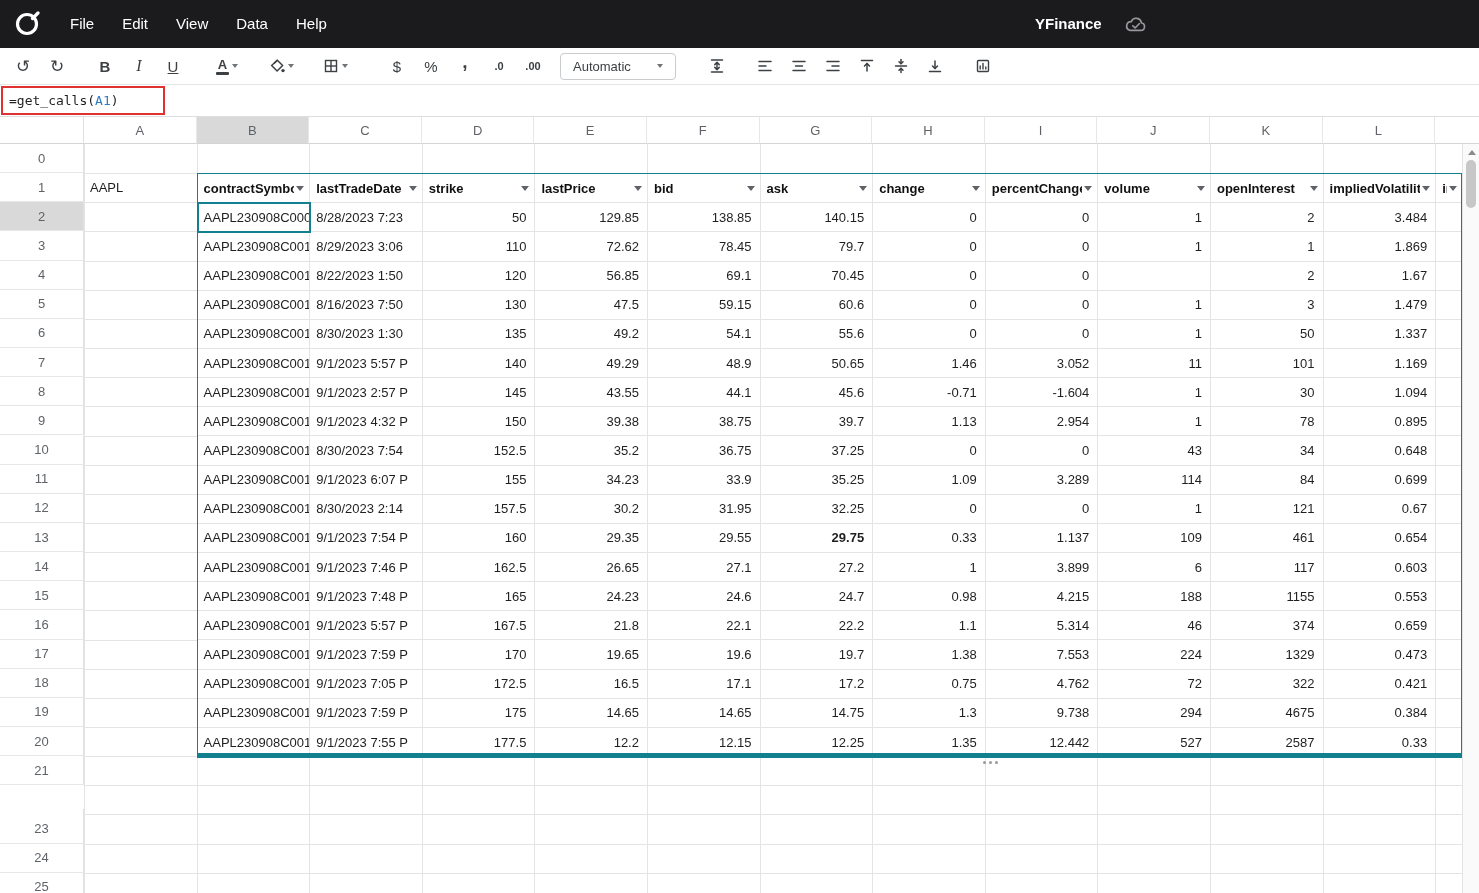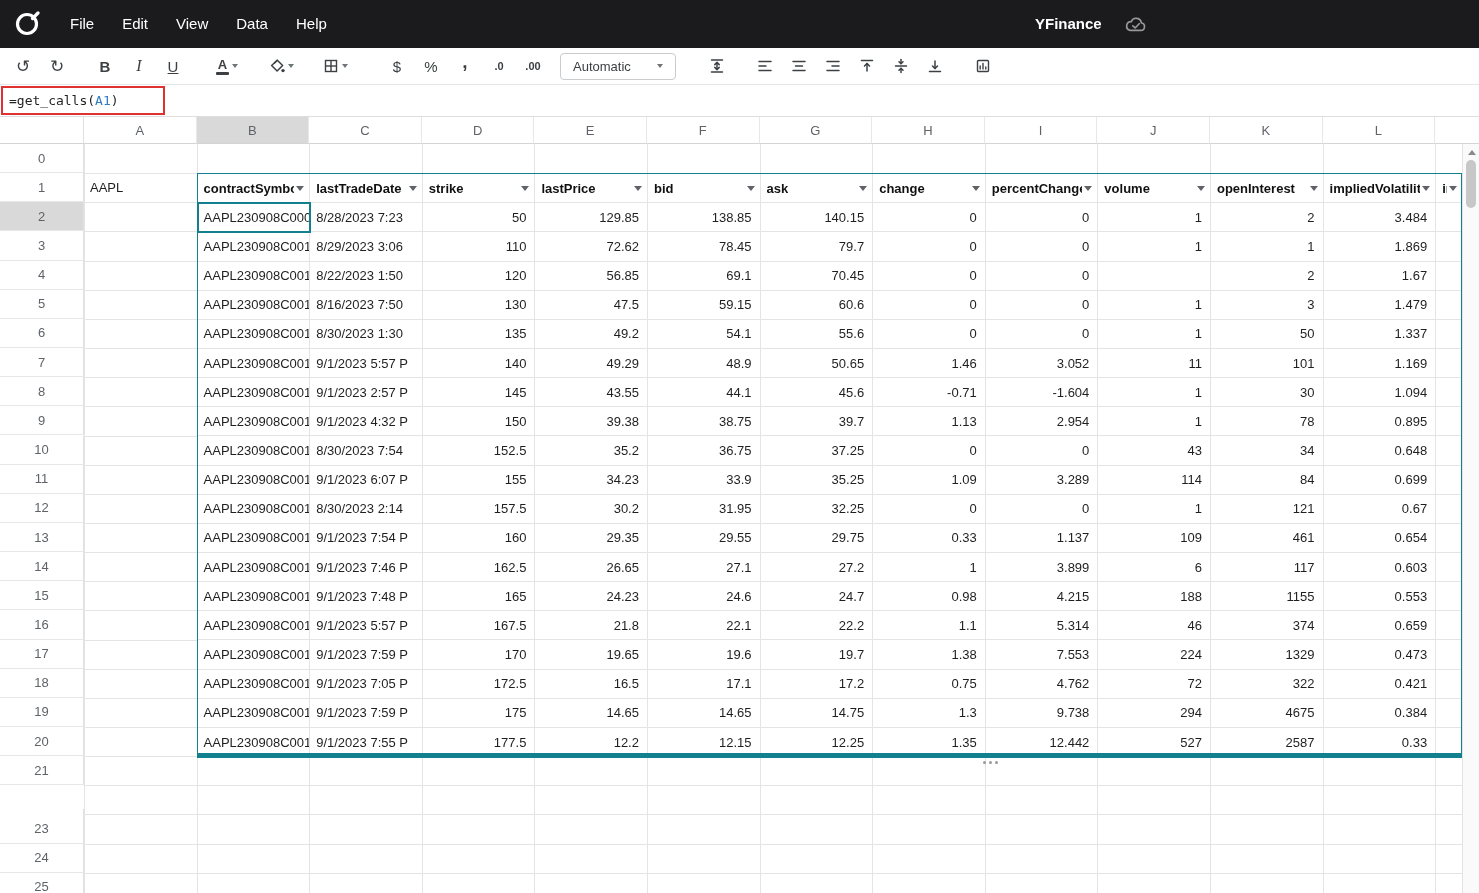--- a/index.html
+++ b/index.html
@@ -537,21 +537,21 @@
           <div class="td ar" style="width: 112.6px;">121</div>
           <div class="td ar" style="width: 112.6px;">0.67</div>
           <div class="td" style="width: 26.8px;"></div>
         </div>
         <div class="trow">
           <div class="td al" style="width: 112.6px;">AAPL230908C00160000</div>
           <div class="td al" style="width: 112.6px;">9/1/2023 7:54 P</div>
           <div class="td ar" style="width: 112.6px;">160</div>
           <div class="td ar" style="width: 112.6px;">29.35</div>
           <div class="td ar" style="width: 112.6px;">29.55</div>
-          <div class="td ar" style="width: 112.6px;">29.75</div>
+          <div class="td ar" style="width: 112.6px; font-weight: bold;">29.75</div>
           <div class="td ar" style="width: 112.6px;">0.33</div>
           <div class="td ar" style="width: 112.6px;">1.137</div>
           <div class="td ar" style="width: 112.6px;">109</div>
           <div class="td ar" style="width: 112.6px;">461</div>
           <div class="td ar" style="width: 112.6px;">0.654</div>
           <div class="td" style="width: 26.8px;"></div>
         </div>
         <div class="trow">
           <div class="td al" style="width: 112.6px;">AAPL230908C00162500</div>
           <div class="td al" style="width: 112.6px;">9/1/2023 7:46 P</div>

